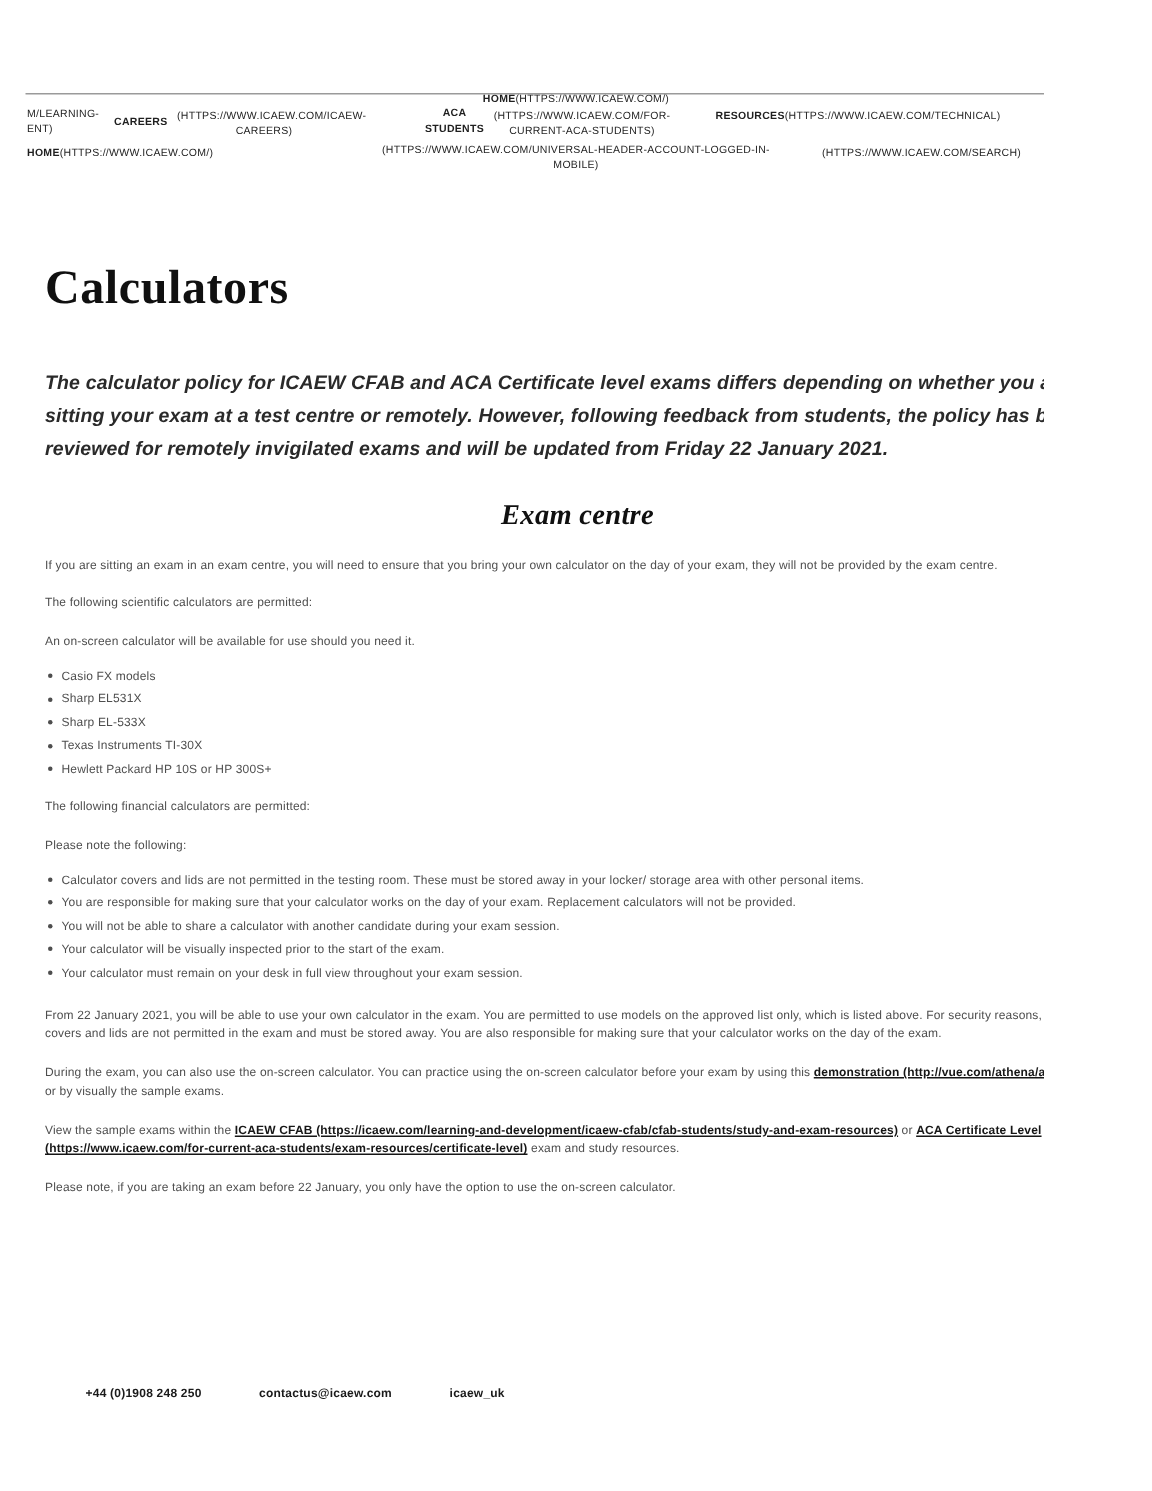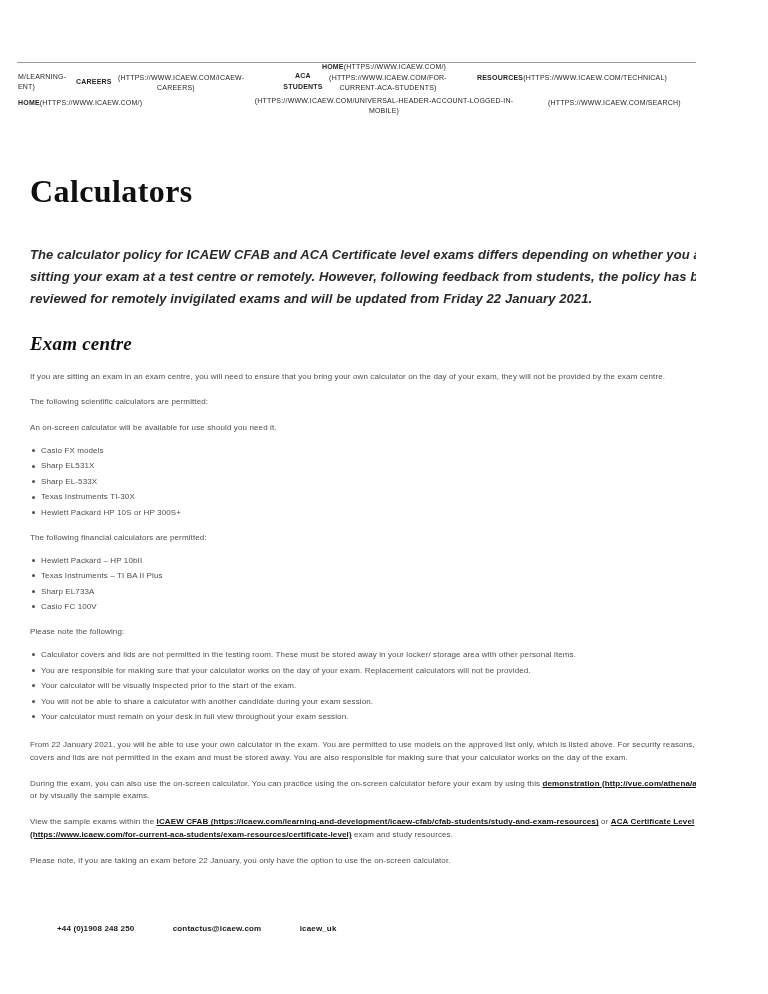--- a/index.html
+++ b/index.html
@@ -18,21 +18,21 @@
   .nav-resources{position:absolute;top:74px;left:477px;}
   .nav-commu{position:absolute;top:77px;left:711px;font-weight:700;}
   .nav-home-left{position:absolute;top:99px;left:18px;}
   .nav-universal{position:absolute;top:96px;left:0;width:768px;text-align:center;line-height:10px;}
   .nav-search{position:absolute;top:99px;left:548px;}
 
   
   .content{position:absolute;top:152px;left:30px;width:710px;}
   .title{font-family:"Liberation Serif","DejaVu Serif",serif;font-size:32px;font-weight:700;color:#101010;letter-spacing:0.4px;line-height:1.15;}
   .intro{margin-top:34px;font-size:13px;font-weight:600;color:#2a2a2a;line-height:1.7;letter-spacing:0.1px;font-style:italic;}
-  .section-heading{margin-top:22px;font-family:"Liberation Serif","DejaVu Serif",serif;font-size:19px;font-style:italic;font-weight:700;color:#101010;letter-spacing:0.2px;}
+  .section-heading{margin-top:22px;font-family:"Liberation Serif","DejaVu Serif",serif;font-size:19px;font-style:italic;font-weight:700;color:#101010;letter-spacing:0.2px;text-align:center;}
   .body-text{margin-top:13px;font-size:8px;color:#4e4e4e;line-height:1.6;letter-spacing:0.12px;}
   .body-text.first{margin-top:16px;}
   .bullet-list{margin-top:10px;margin-bottom:0;list-style:none;padding:0;}
   .bullet-list li{position:relative;padding-left:11px;font-size:8px;color:#4e4e4e;line-height:1.5;margin-bottom:3.5px;letter-spacing:0.12px;}
   .bullet-list li::before{content:"";position:absolute;left:2px;top:4.2px;width:3px;height:3px;border-radius:50%;background:#4e4e4e;}
   .inline-link{font-weight:700;color:#161616;text-decoration:underline;cursor:pointer;}
 
   
   .footer{position:absolute;top:924px;left:57px;font-size:8px;font-weight:700;color:#1a1a1a;letter-spacing:0.15px;}
   .footer .f-item{display:inline-block;margin-right:36px;}
@@ -96,34 +96,28 @@
     <ul class="bullet-list">
       <li>Casio FX models</li>
       <li>Sharp EL531X</li>
       <li>Sharp EL-533X</li>
       <li>Texas Instruments TI-30X</li>
       <li>Hewlett Packard HP 10S or HP 300S+</li>
     </ul>
 
     <p class="body-text">The following financial calculators are permitted:</p>
 
-    <ul class="bullet-list">
-      <li>Hewlett Packard – HP 10bII</li>
-      <li>Texas Instruments – TI BA II Plus</li>
-      <li>Sharp EL733A</li>
-      <li>Casio FC 100V</li>
-    </ul>
 
     <p class="body-text">Please note the following:</p>
 
     <ul class="bullet-list">
       <li>Calculator covers and lids are not permitted in the testing room. These must be stored away in your locker/ storage area with other personal items.</li>
       <li>You are responsible for making sure that your calculator works on the day of your exam. Replacement calculators will not be provided.</li>
+      <li>You will not be able to share a calculator with another candidate during your exam session.</li>
       <li>Your calculator will be visually inspected prior to the start of the exam.</li>
-      <li>You will not be able to share a calculator with another candidate during your exam session.</li>
       <li>Your calculator must remain on your desk in full view throughout your exam session.</li>
     </ul>
 
 
     <p class="body-text first">From 22 January 2021, you will be able to use your own calculator in the exam. You are permitted to use models on the approved list only, which is listed above. For security reasons, calculator covers and lids are not permitted in the exam and must be stored away. You are also responsible for making sure that your calculator works on the day of the exam.</p>
 
     <p class="body-text"><span>During the exam, you can also use the on-screen calculator. You can practice using the on-screen calculator before your exam by using this </span><span class="inline-link">demonstration (http://vue.com/athena/athena.asp)</span><span> or by visually the sample exams.</span></p>
 
     <p class="body-text"><span>View the sample exams within the </span><span class="inline-link">ICAEW CFAB (https://icaew.com/learning-and-development/icaew-cfab/cfab-students/study-and-exam-resources)</span><span> or </span><span class="inline-link">ACA Certificate Level (https://www.icaew.com/for-current-aca-students/exam-resources/certificate-level)</span><span> exam and study resources.</span></p>
 

